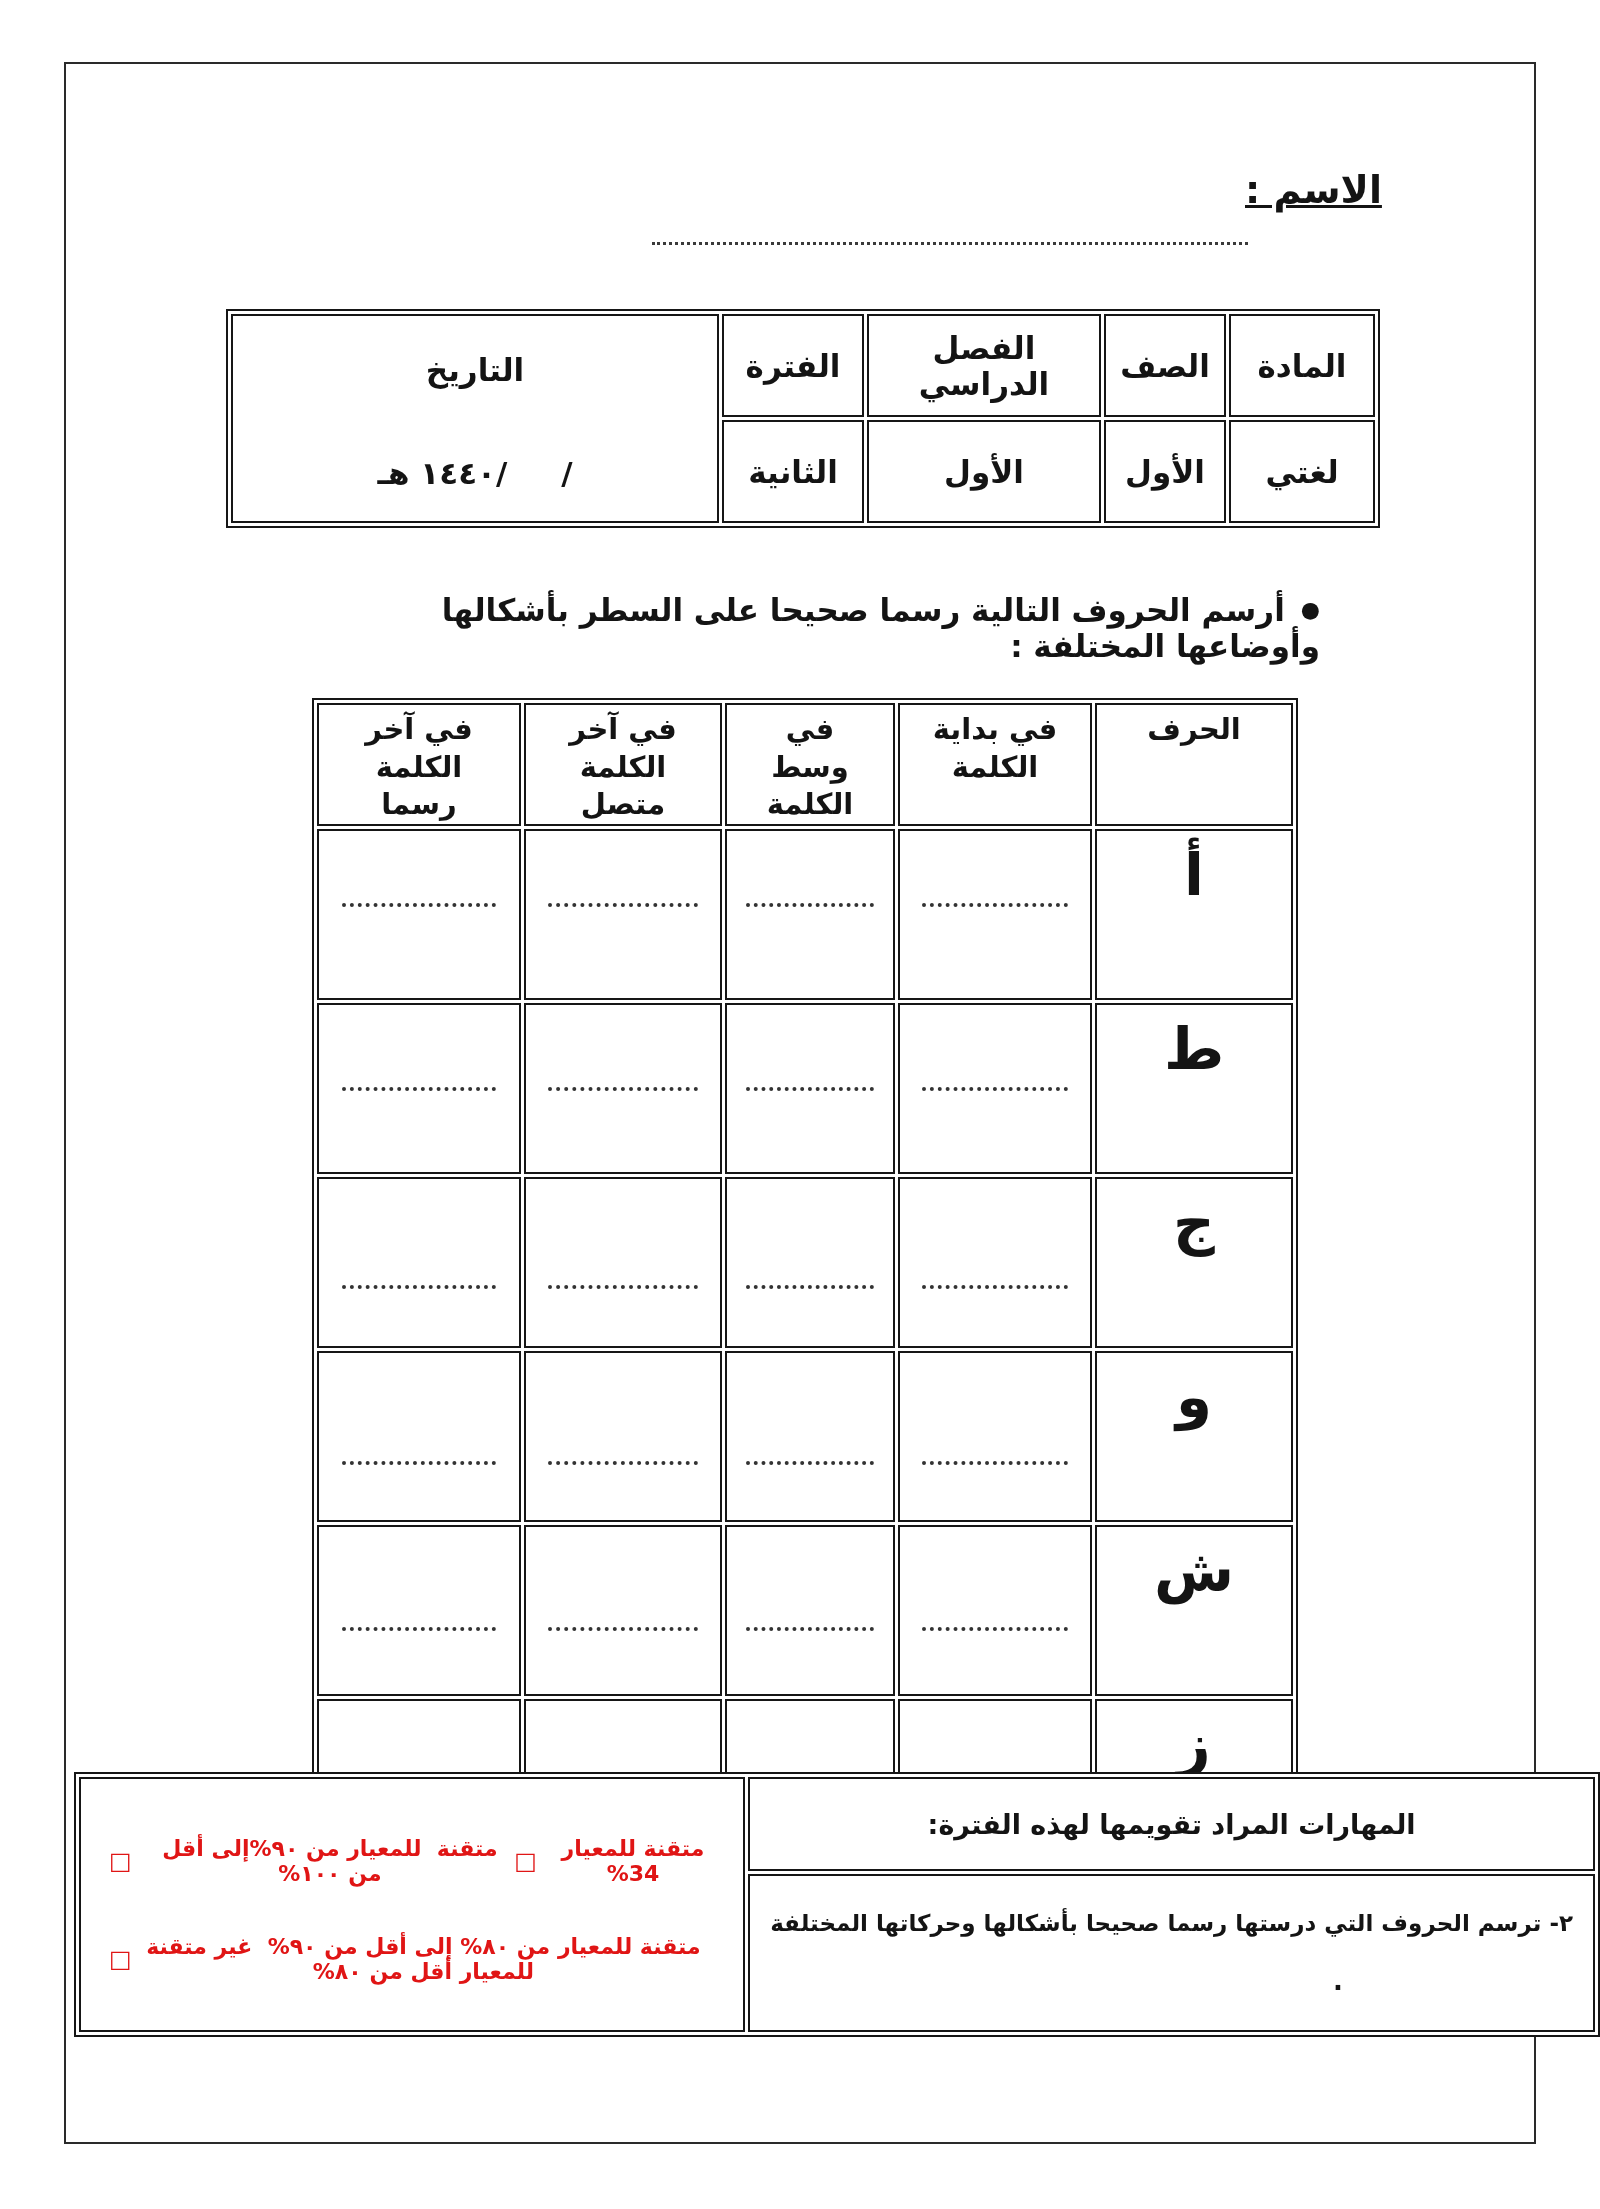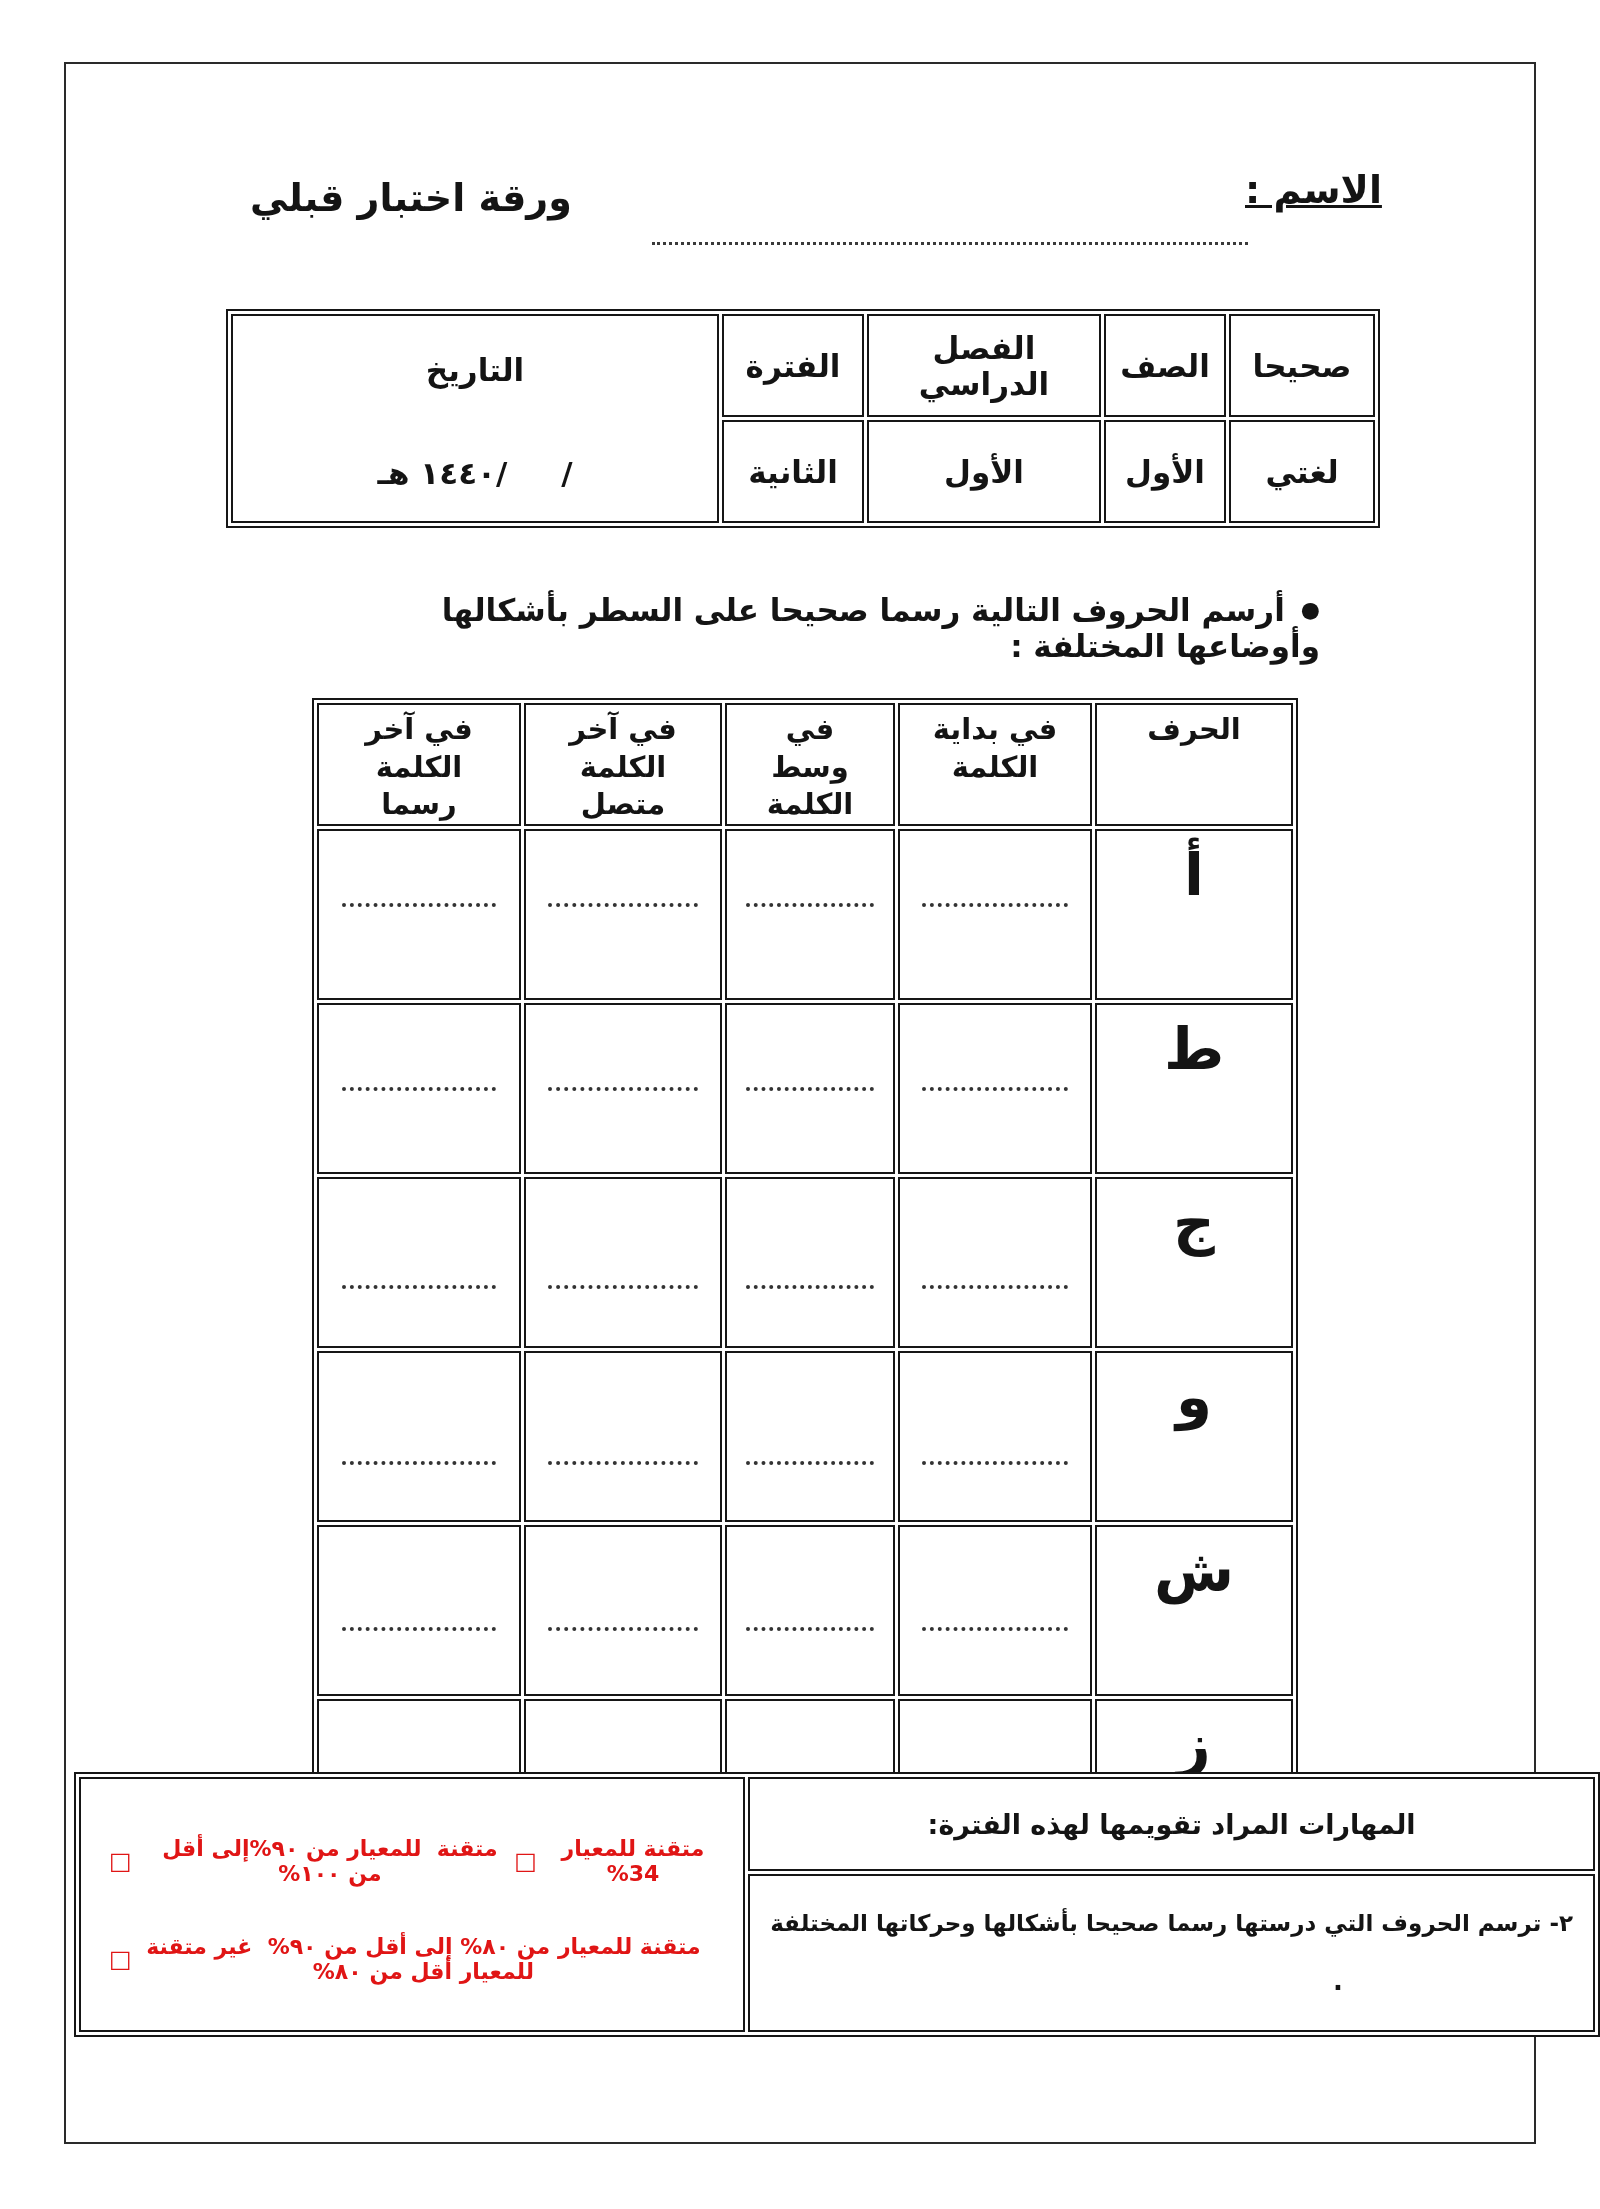--- a/index.html
+++ b/index.html
@@ -56,33 +56,32 @@
 </style>
 </head>
 <body>
 
 <div id="stage">
 
   <div class="abs" id="page-border"></div>
 
   <div class="abs" id="name-label">الاسم :</div>
   <div class="abs" id="name-line"></div>
-  <div class="abs" id="doc-title">ورقة اختبار قبلي</div>
 
   <table class="wtab abs" id="info-table">
     <colgroup>
       <col style="width:146px">
         <col style="width:122px">
         <col style="width:234px">
       <col style="width:142px">
         <col style="width:488px">
     </colgroup>
     <tbody>
       <tr>
-        <td>صحيحا</td>
+        <td>المادة</td>
         <td>الصف</td>
         <td>الفصل الدراسي</td>
         <td>الفترة</td>
         <td class="date-cell" rowspan="2">
           <div class="date-stack">
             <div>التاريخ</div>
             <div>/&nbsp;&nbsp;&nbsp;&nbsp;&nbsp;/١٤٤٠ هـ</div>
           </div>
         </td>
       </tr>

